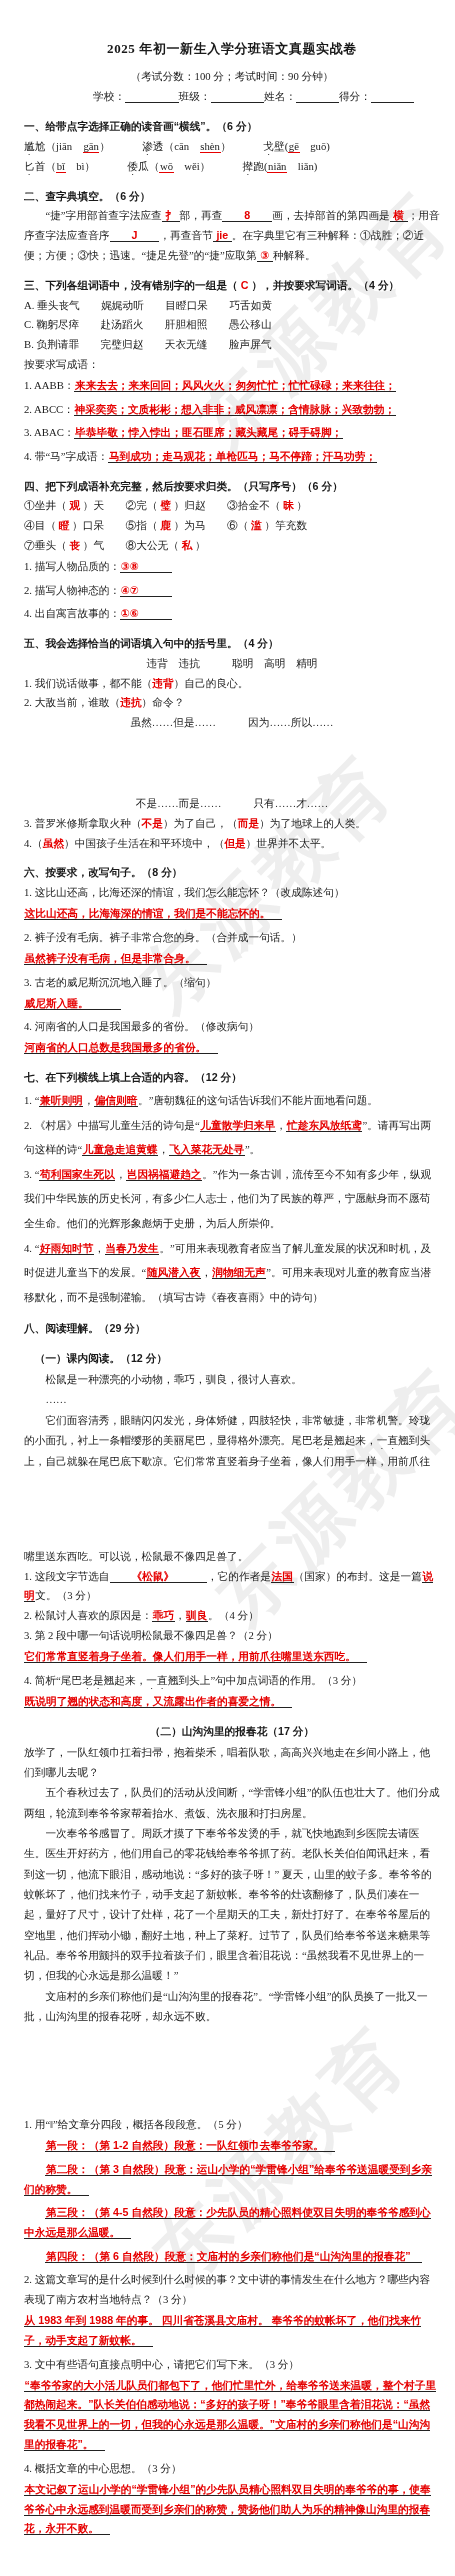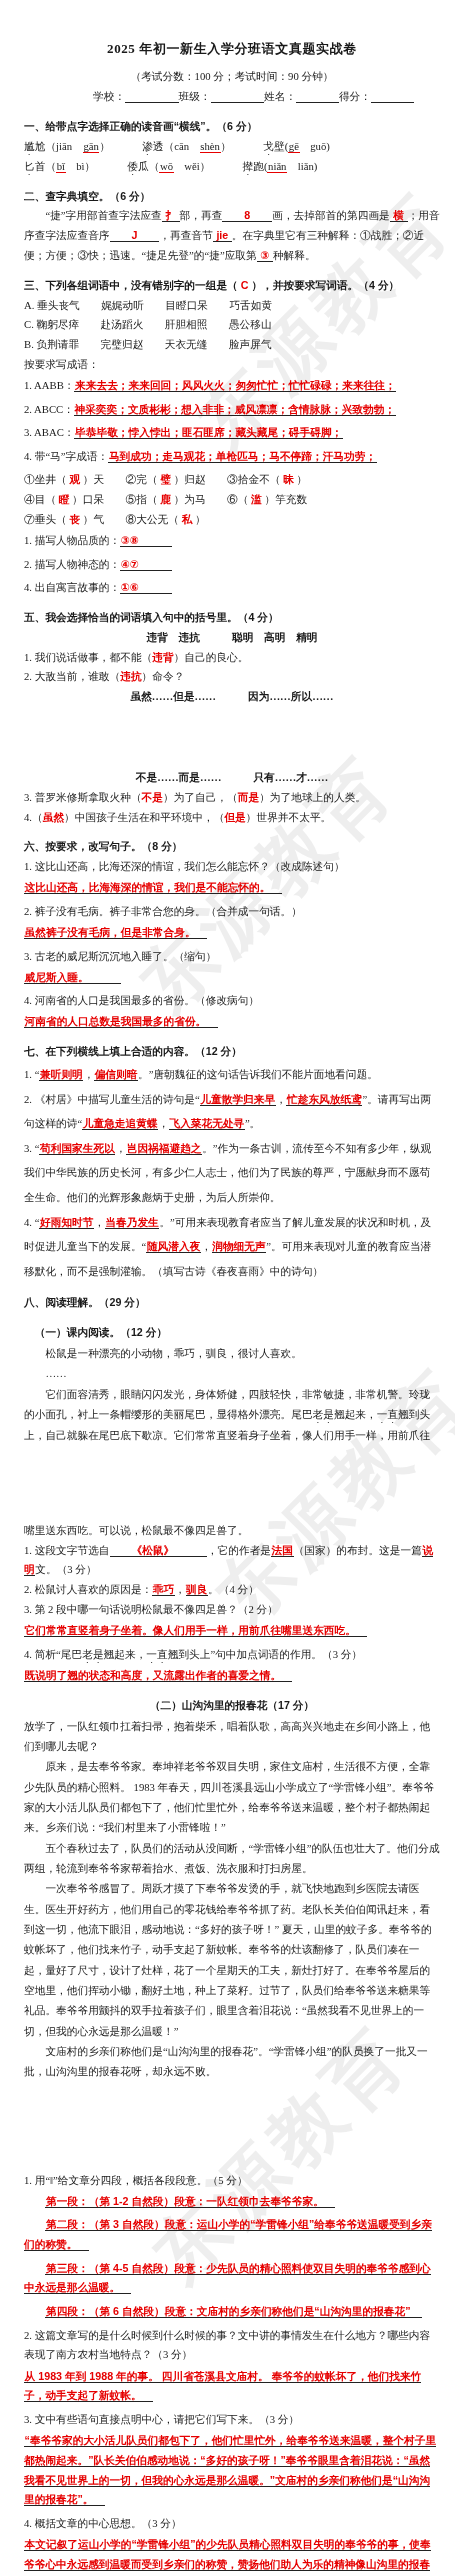--- a/index.html
+++ b/index.html
@@ -7,21 +7,21 @@
     width:455px;height:2576px;overflow:hidden;background:#ffffff;
     font-family:"Liberation Serif","DejaVu Serif",serif;
     color:#1a1a1a;font-size:10.7px;position:relative;
   }
   .page{position:relative;z-index:1;padding:32px 15px 0 24px;}
   .t{line-height:1.85;}
   .k{line-height:1.9;}
   .h{font-family:"Liberation Sans","DejaVu Sans",sans-serif;font-weight:700;line-height:1.85;margin-top:10px;}
   .wide{line-height:2.3;}
   .indent{text-indent:2em;}
-  .center{text-align:center;font-weight:bold;}
+  .center{text-align:center;}
   .title{font-size:13px;font-weight:700;text-align:center;letter-spacing:0.6px;line-height:1.25;margin-top:8.9px;}
   .meta{text-align:center;margin-top:10px;line-height:1.8;}
   .fields{text-align:center;line-height:1.9;}
   .ansline{margin:1.3px 0 3.8px 0;}
   span.r{color:#e60000;font-weight:700;font-family:"Liberation Sans","DejaVu Sans",sans-serif;}
   span.rb{color:#e60000;font-weight:700;font-family:"Liberation Sans","DejaVu Sans",sans-serif;border-bottom:1.3px solid #222;padding:0 0.6px;}
   span.mark{border-bottom:1.6px solid #e60000;padding:0 0.6px;}
   span.u{border-bottom:0.9px solid #222;}
   span.dot{
     text-emphasis:filled dot #1a1a1a;text-emphasis-position:under right;
@@ -61,20 +61,21 @@
   <div class="h"><span>三、下列各组词语中，没有错别字的一组是（ </span><span class="r">C</span><span> ），并按要求写词语。（4 分）</span></div>
   <div class="t"><span>A. 垂头丧气　　娓娓动听　　目瞪口呆　　巧舌如黄</span></div>
   <div class="t"><span>C. 鞠躬尽瘁　　赴汤蹈火　　肝胆相照　　愚公移山</span></div>
   <div class="t"><span>B. 负荆请罪　　完璧归赵　　天衣无缝　　脸声屏气</span></div>
   <div class="t"><span>按要求写成语：</span></div>
   <div class="t ansline"><span>1. AABB：</span><span class="rb">来来去去；来来回回；风风火火；匆匆忙忙；忙忙碌碌；来来往往；</span></div>
   <div class="t ansline"><span>2. ABCC：</span><span class="rb">神采奕奕；文质彬彬；想入非非；威风凛凛；含情脉脉；兴致勃勃；</span></div>
   <div class="t ansline"><span>3. ABAC：</span><span class="rb">毕恭毕敬；悖入悖出；匪石匪席；藏头藏尾；碍手碍脚；</span></div>
   <div class="t ansline"><span>4. 带“马”字成语：</span><span class="rb">马到成功；走马观花；单枪匹马；马不停蹄；汗马功劳；</span></div>
 
+  <div class="h"><span>四、把下列成语补充完整，然后按要求归类。（只写序号）（6 分）</span></div>
   <div class="t"><span>①坐井（ </span><span class="r">观</span><span> ）天　　②完（ </span><span class="r">璧</span><span> ）归赵　　③拾金不（ </span><span class="r">昧</span><span> ）</span></div>
   <div class="t"><span>④目（ </span><span class="r">瞪</span><span> ）口呆　　⑤指（ </span><span class="r">鹿</span><span> ）为马　　⑥（ </span><span class="r">滥</span><span> ）竽充数</span></div>
   <div class="t"><span>⑦垂头（ </span><span class="r">丧</span><span> ）气　　⑧大公无（ </span><span class="r">私</span><span> ）</span></div>
   <div class="t ansline"><span>1. 描写人物品质的：</span><span class="rb">③⑧　　　</span></div>
   <div class="t ansline"><span>2. 描写人物神态的：</span><span class="rb">④⑦　　　</span></div>
   <div class="t ansline"><span>4. 出自寓言故事的：</span><span class="rb">①⑥　　　</span></div>
 
   <div class="h"><span>五、我会选择恰当的词语填入句中的括号里。（4 分）</span></div>
   <div class="t center"><span>违背　违抗　　　聪明　高明　精明</span></div>
   <div class="t"><span>1. 我们说话做事，都不能（</span><span class="r">违背</span><span>）自己的良心。</span></div>
@@ -114,21 +115,20 @@
   <div class="k"><span>嘴里送东西吃。可以说，松鼠最不像四足兽了。</span></div>
   <div class="t"><span>1. 这段文字节选自</span><span class="rb">　　《松鼠》　　　</span><span>，它的作者是</span><span class="rb">法国</span><span>（国家）的布封。这是一篇</span><span class="rb">说明</span><span>文。（3 分）</span></div>
   <div class="t"><span>2. 松鼠讨人喜欢的原因是：</span><span class="rb">乖巧</span><span>，</span><span class="rb">驯良</span><span>。（4 分）</span></div>
   <div class="t"><span>3. 第 2 段中哪一句话说明松鼠最不像四足兽？（2 分）</span></div>
   <div class="t ansline"><span class="rb">它们常常直竖着身子坐着。像人们用手一样，用前爪往嘴里送东西吃。　</span></div>
   <div class="t"><span>4. 简析“尾巴</span><span class="dot">老是</span><span>翘起来，</span><span class="dot">一直</span><span>翘到头上”句中加点词语的作用。（3 分）</span></div>
   <div class="t ansline"><span class="rb">既说明了翘的状态和高度，又流露出作者的喜爱之情。　</span></div>
 
   <div class="h center"><span>（二）山沟沟里的报春花（17 分）</span></div>
   <div class="k"><span>放学了，一队红领巾扛着扫帚，抱着柴禾，唱着队歌，高高兴兴地走在乡间小路上，他们到哪儿去呢？</span></div>
-  <div class="k indent"><span>原来，是去奉爷爷家。奉坤祥老爷爷双目失明，家住文庙村，生活很不方便，全靠少先队员的精心照料。 1983 年春天，四川苍溪县远山小学成立了“学雷锋小组”。奉爷爷家的大小活儿队员们都包下了，他们忙里忙外，给奉爷爷送来温暖，整个村子都热闹起来。乡亲们说：“我们村里来了小雷锋啦！”</span></div>
   <div class="k indent"><span>五个春秋过去了，队员们的活动从没间断，“学雷锋小组”的队伍也壮大了。他们分成两组，轮流到奉爷爷家帮着抬水、煮饭、洗衣服和打扫房屋。</span></div>
   <div class="k indent"><span>一次奉爷爷感冒了。周跃才摸了下奉爷爷发烫的手，就飞快地跑到乡医院去请医生。医生开好药方，他们用自己的零花钱给奉爷爷抓了药。老队长关伯伯闻讯赶来，看到这一切，他流下眼泪，感动地说：“多好的孩子呀！” 夏天，山里的蚊子多。奉爷爷的蚊帐坏了，他们找来竹子，动手支起了新蚊帐。奉爷爷的灶该翻修了，队员们凑在一起，量好了尺寸，设计了灶样，花了一个星期天的工夫，新灶打好了。在奉爷爷屋后的空地里，他们挥动小锄，翻好土地，种上了菜籽。过节了，队员们给奉爷爷送来糖果等礼品。奉爷爷用颤抖的双手拉着孩子们，眼里含着泪花说：“虽然我看不见世界上的一切，但我的心永远是那么温暖！”</span></div>
   <div class="k indent"><span>文庙村的乡亲们称他们是“山沟沟里的报春花”。“学雷锋小组”的队员换了一批又一批，山沟沟里的报春花呀，却永远不败。</span></div>
 
   <div class="gap3"></div>
 
   <div class="t"><span>1. 用“‖”给文章分四段，概括各段段意。（5 分）</span></div>
   <div class="t ansline indent"><span class="rb">第一段：（第 1-2 自然段）段意：一队红领巾去奉爷爷家。　</span></div>
   <div class="t ansline indent"><span class="rb">第二段：（第 3 自然段）段意：运山小学的“学雷锋小组”给奉爷爷送温暖受到乡亲们的称赞。　</span></div>
   <div class="t ansline indent"><span class="rb">第三段：（第 4-5 自然段）段意：少先队员的精心照料使双目失明的奉爷爷感到心中永远是那么温暖。　</span></div>

